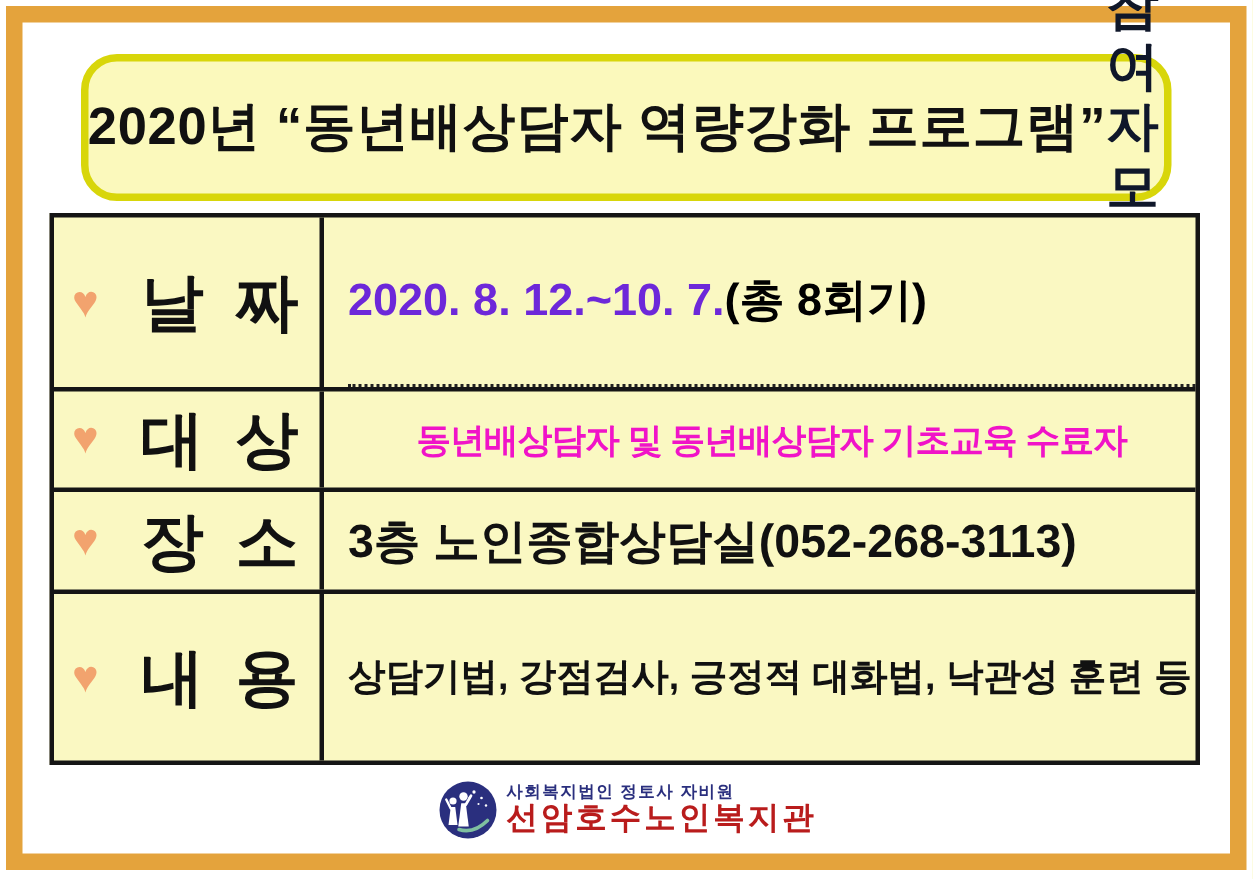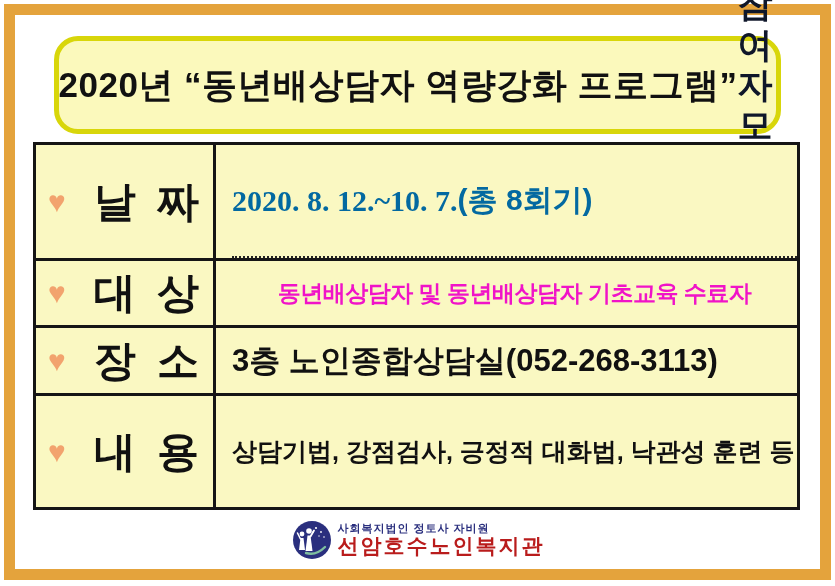--- a/index.html
+++ b/index.html
@@ -79,22 +79,22 @@
     display: flex; flex-direction: column; justify-content: center;
     padding: 0 0 0 16px; box-sizing: border-box;
   }
 
   
   .date-half {
     flex: 1; display: flex; align-items: center;
     font-size: 30px; font-weight: bold; white-space: nowrap;
   }
   .date-top { border-bottom: 2px dotted #222222; margin-right: 0; }
-  .t-red   { color: #0369a1; font-family: Liberation Serif, serif; }
-  .t-blue  { color: #0369a1; }
+  .t-red   { color: #6d28d9; }
+  .t-blue  { color: #000000; }
   .t-green { color: #4F7031; }
 
   .target-text {
     font-size: 23px; font-weight: bold; color: #F013C8;
     white-space: nowrap; letter-spacing: -0.5px; text-align: center;
   }
   .place-text {
     font-size: 31px; font-weight: bold; color: #111111;
     white-space: nowrap;
   }

